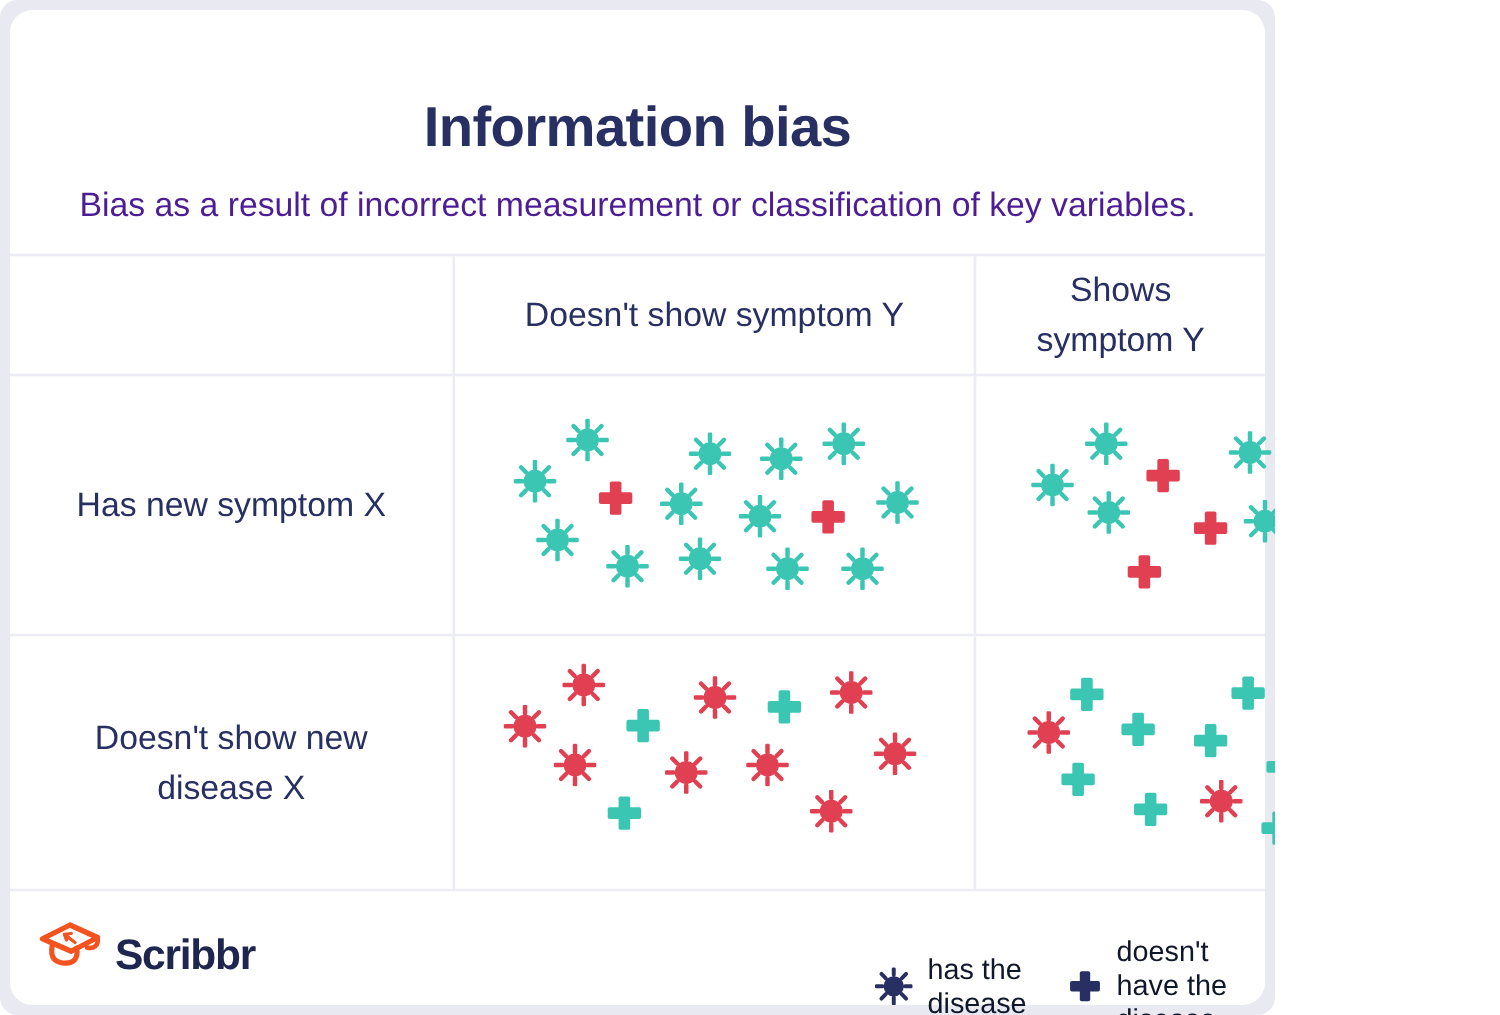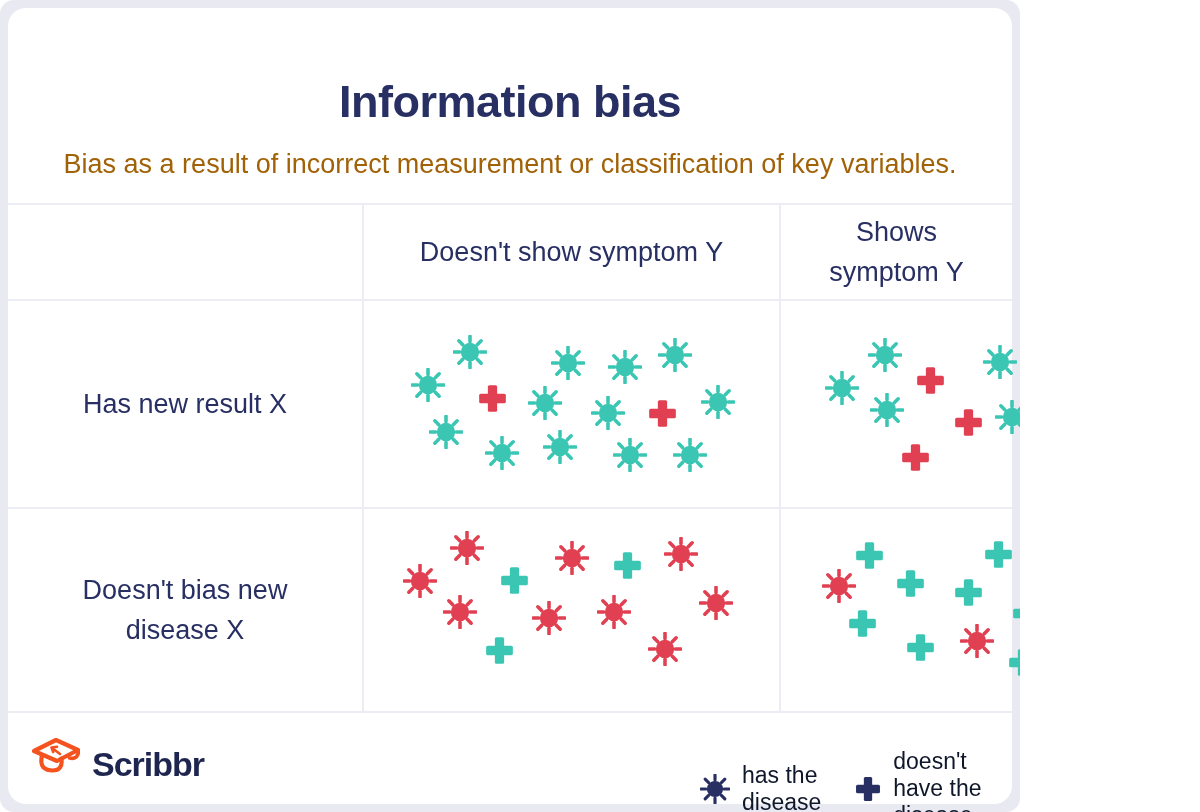--- a/index.html
+++ b/index.html
@@ -1,20 +1,20 @@
 <!DOCTYPE html>
 <html><head>
 <meta charset="utf-8">
 <style>
   html,body{margin:0;padding:0;background:#ffffff;}
   body{font-family:"Liberation Sans",sans-serif;}
   #page{position:relative;width:1020px;height:812px;background:#e9e9f1;border-radius:14px;overflow:hidden;}
   .card{position:absolute;left:8px;top:8px;right:8px;bottom:8px;background:#ffffff;border-radius:18px;}
   .title{position:absolute;left:0;right:0;top:46px;text-align:center;font-size:45px;font-weight:800;color:#272f63;letter-spacing:-0.5px;}
-  .subtitle{position:absolute;left:0;right:0;top:122px;text-align:center;font-size:27px;font-weight:400;color:#a16207;}
+  .subtitle{position:absolute;left:0;right:0;top:122px;text-align:center;font-size:27px;font-weight:400;color:#4c1d95;}
   .grid{position:absolute;left:8px;right:8px;top:203px;height:510px;display:grid;
         grid-template-columns:354px 417px 1fr;grid-template-rows:96px 208px 1fr;
         border-top:2px solid #ececf4;box-sizing:border-box;}
   .cell{border-bottom:2px solid #ececf4;display:flex;align-items:center;justify-content:center;
         text-align:center;color:#272f63;font-size:27px;box-sizing:border-box;padding:0 38px;line-height:1.5;}
   .cell.vline{border-left:2px solid #ececf4;}
   #icon-layer{position:absolute;left:0;top:0;width:100%;height:100%;pointer-events:none;}
   .scatter-icon{position:absolute;}
   .scatter-icon svg{display:block;}
   .footer-logo{position:absolute;left:30px;top:734px;display:flex;align-items:center;gap:10px;}
@@ -32,25 +32,25 @@
 
   <h1 class="title">Information bias</h1>
   <p class="subtitle">Bias as a result of incorrect measurement or classification of key variables.</p>
 
   <div class="grid">
 
     <div class="cell"></div>
     <div class="cell vline">Doesn't show symptom Y</div>
     <div class="cell vline">Shows symptom Y</div>
 
-    <div class="cell">Has new result X</div>
+    <div class="cell">Has new symptom X</div>
     <div class="cell vline"></div>
     <div class="cell vline"></div>
 
-    <div class="cell">Doesn't bias new disease X</div>
+    <div class="cell">Doesn't show new disease X</div>
     <div class="cell vline"></div>
     <div class="cell vline"></div>
   </div>
 
   <div id="icon-layer">
       <div class="scatter-icon" style="left: 453px; top: 335px;">
         <svg width="34" height="34" viewBox="0 0 34 34">
           <circle cx="17" cy="17" r="9.18" fill="#3ac6b3"></circle>
           <line x1="27.2" y1="17" x2="32.81" y2="17" stroke="#3ac6b3" stroke-width="3.57" stroke-linecap="round"></line>
           <line x1="24.212489168102785" y1="24.212489168102785" x2="28.179358210559318" y2="28.179358210559315" stroke="#3ac6b3" stroke-width="3.57" stroke-linecap="round"></line>

